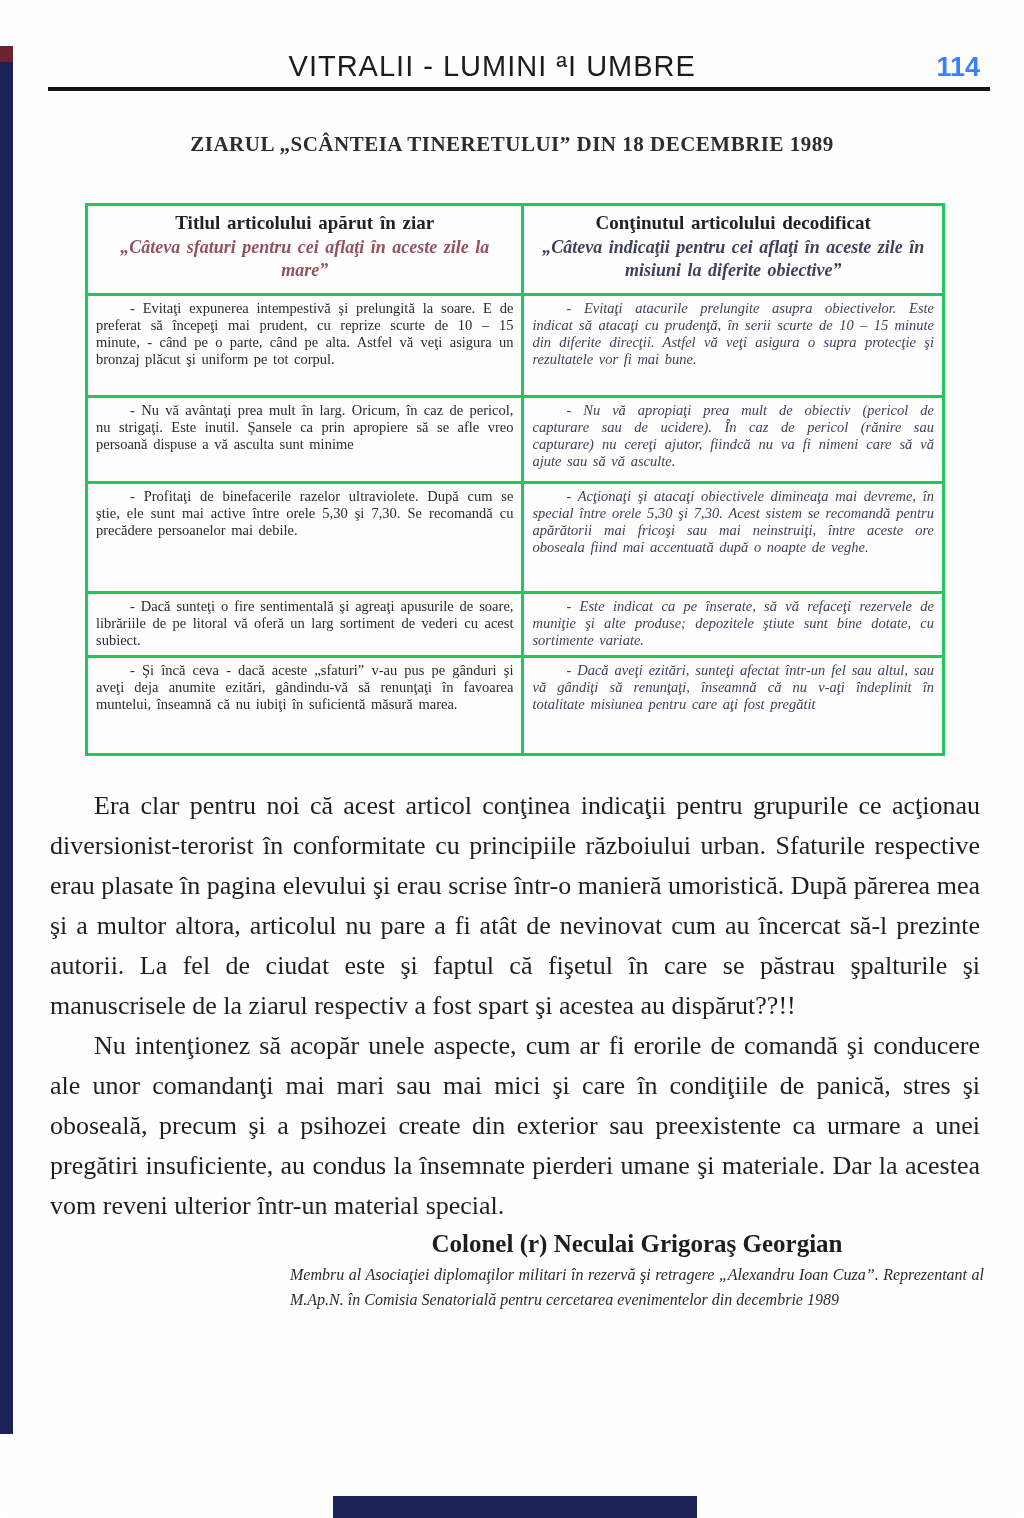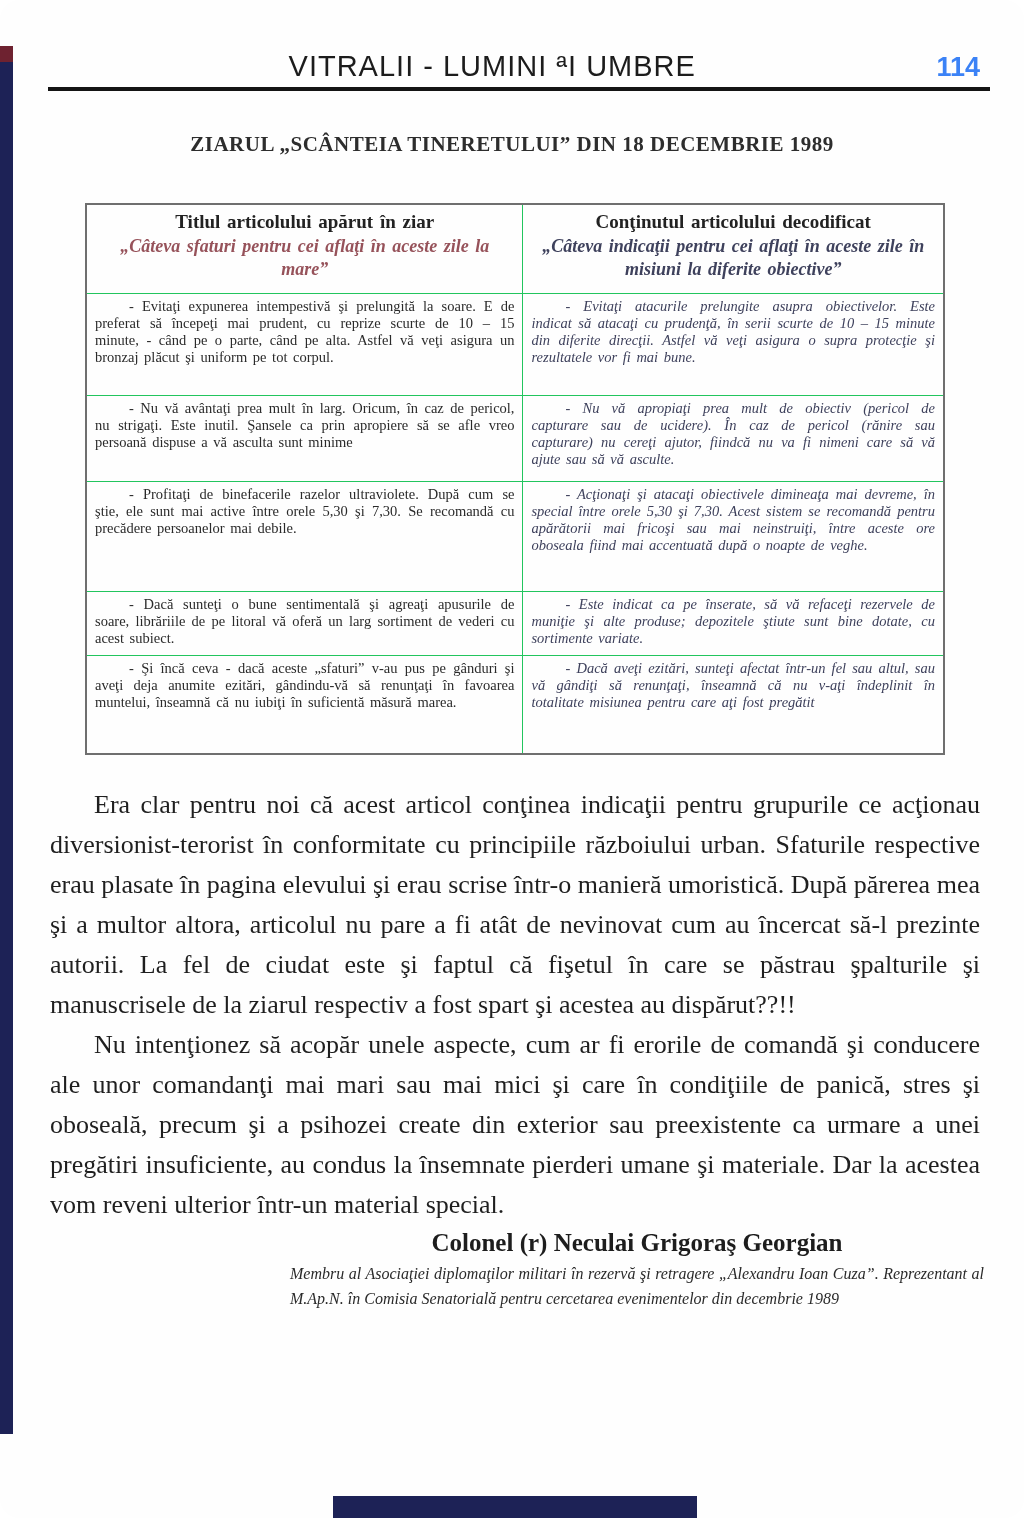--- a/index.html
+++ b/index.html
@@ -44,21 +44,21 @@
     letter-spacing:.5px;color:#2d2d2d;
   }
 
   
   table.decode{
     margin:42px 0 0 85px;width:860px;
     border-collapse:collapse;
     border:2px solid #6f6f6f;
   }
   table.decode td{
-    border:1px solid #22c55e;
+    border:3px solid #22c55e;
     vertical-align:top;
     padding:4px 8px 5px 8px;
     font-size:14.5px;line-height:1.18;
     text-align:justify;
     word-spacing:2px;
   }
   td.col-left{width:438px;color:#2a2a2a;}
   td.col-right{width:422px;color:var(--navyink);font-style:italic;}
   tr.thead td{text-align:center;vertical-align:top;padding-top:5px;}
   .th-title{font-weight:bold;font-size:19px;line-height:1.25;color:#222;font-style:normal;}
@@ -140,21 +140,21 @@
       <tr class="r3">
         <td class="col-left">
             <span class="cell-text">-   Profitaţi de binefacerile razelor ultraviolete. După cum se ştie, ele sunt mai active între orele 5,30 şi 7,30.  Se recomandă cu precădere persoanelor mai debile.</span>
           </td>
         <td class="col-right">
             <span class="cell-text">-   Acţionaţi şi atacaţi obiectivele dimineaţa mai devreme, în special între orele 5,30 şi 7,30. Acest sistem se recomandă pentru apărătorii mai fricoşi sau mai neinstruiţi, între aceste ore oboseala fiind mai accentuată după o noapte de veghe.</span>
           </td>
       </tr>
       <tr class="r4">
         <td class="col-left">
-            <span class="cell-text">-   Dacă sunteţi o bune sentimentală şi agreaţi apusurile de soare, librăriile de pe litoral vă oferă un larg sortiment de vederi cu acest subiect.</span>
+            <span class="cell-text">-   Dacă sunteţi o fire sentimentală şi agreaţi apusurile de soare, librăriile de pe litoral vă oferă un larg sortiment de vederi cu acest subiect.</span>
           </td>
         <td class="col-right">
             <span class="cell-text">-   Este indicat ca pe înserate, să vă refaceţi rezervele de muniţie şi alte produse; depozitele ştiute sunt bine dotate, cu sortimente variate.</span>
           </td>
       </tr>
       <tr class="r5">
         <td class="col-left">
             <span class="cell-text">-   Şi încă ceva - dacă aceste „sfaturi” v-au pus pe gânduri şi aveţi deja anumite ezitări, gândindu-vă să renunţaţi în favoarea muntelui, înseamnă că nu iubiţi în suficientă măsură marea.</span>
           </td>
         <td class="col-right">

